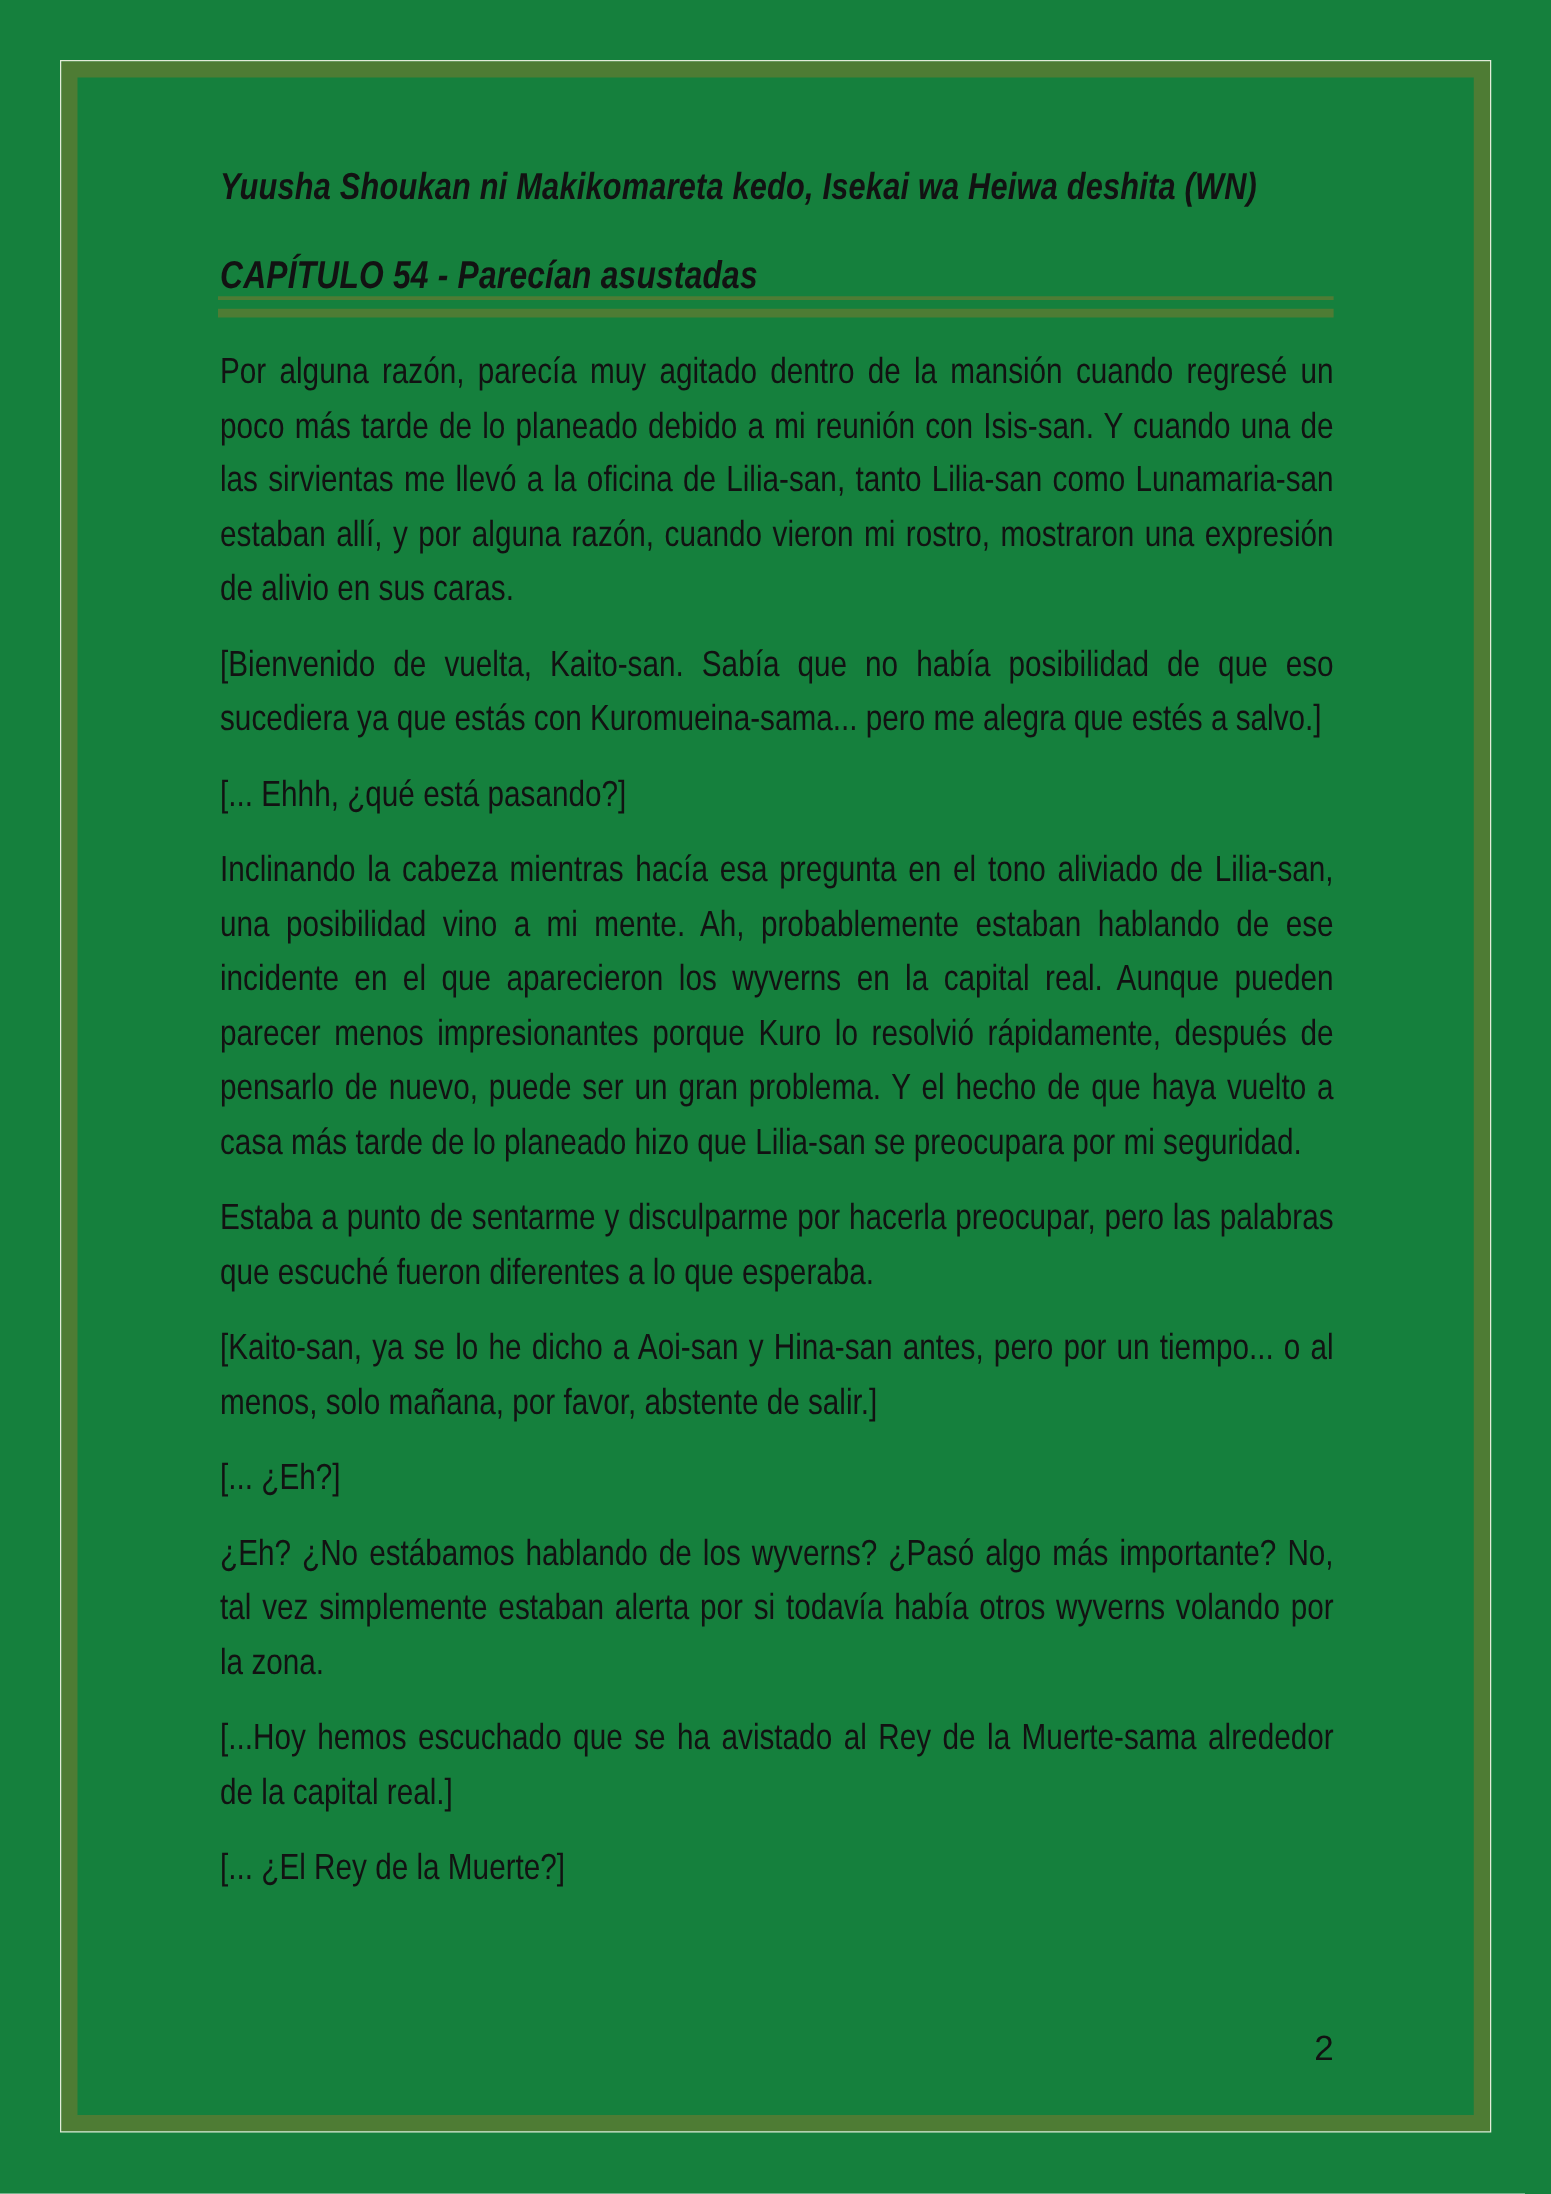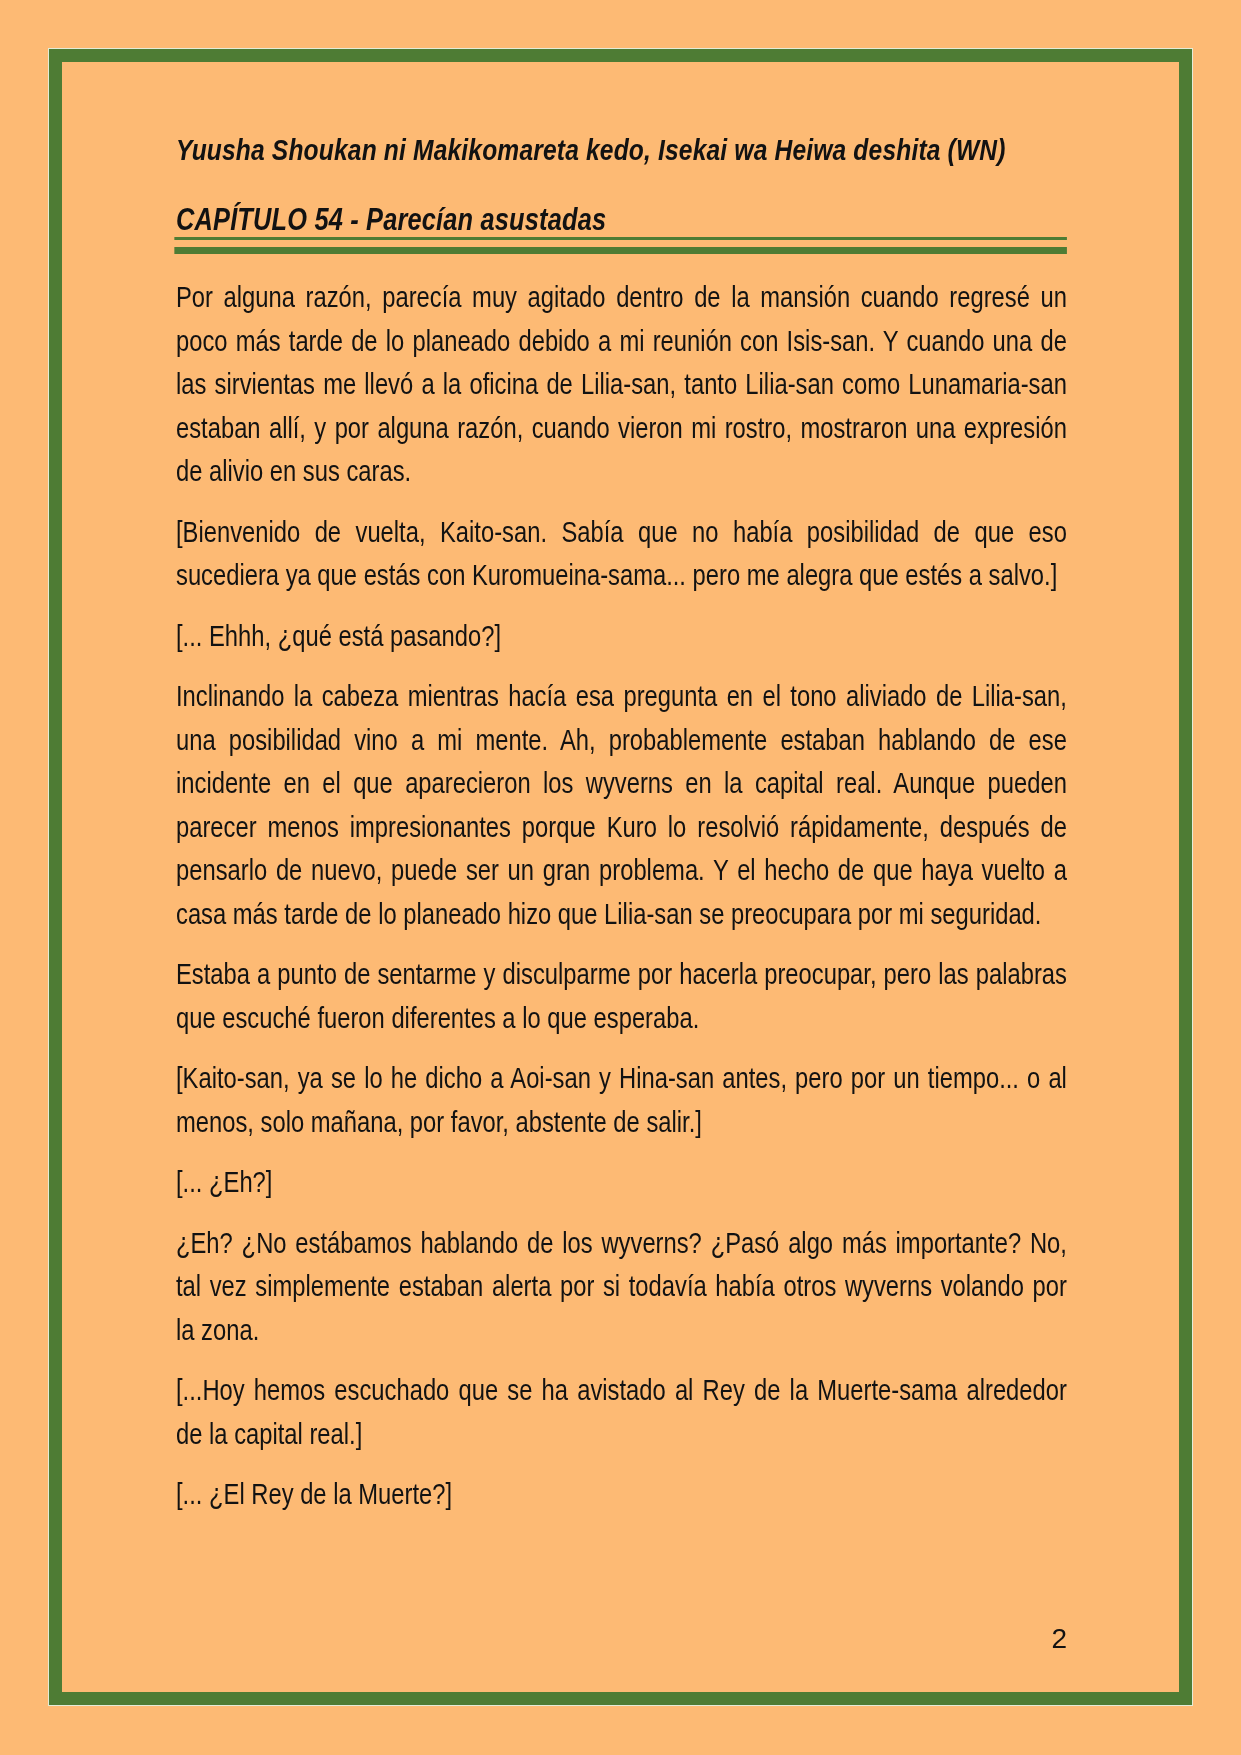--- a/index.html
+++ b/index.html
@@ -8,21 +8,21 @@
     background: #ffffff;
   }
   :root {
     --green: #4e7c34;
     --ink: #121212;
   }
   .page {
     position: relative;
     width: 1241px;
     height: 1755px;
-    background: #fdba74;
+    background: #15803d;
     overflow: hidden;
     font-family: "Liberation Sans", sans-serif;
     color: var(--ink);
   }
   .frame {
     position: absolute;
     left: 49px;
     top: 49px;
     width: 1143px;
     height: 1656px;

